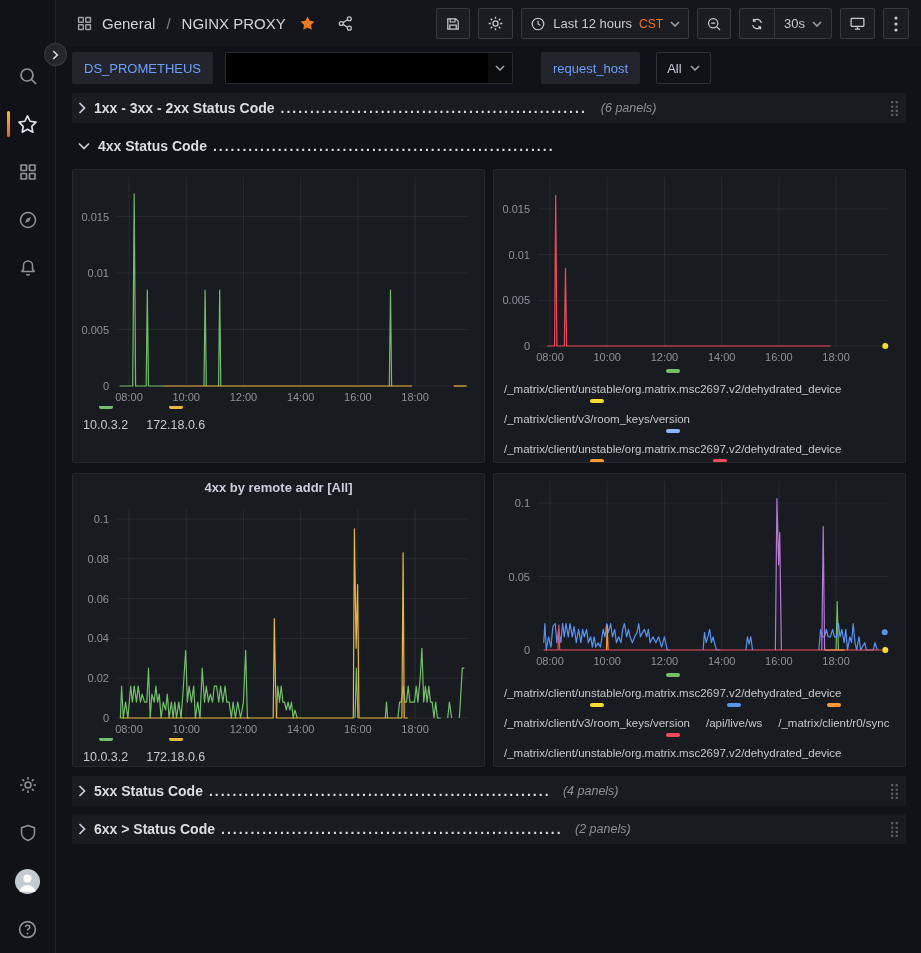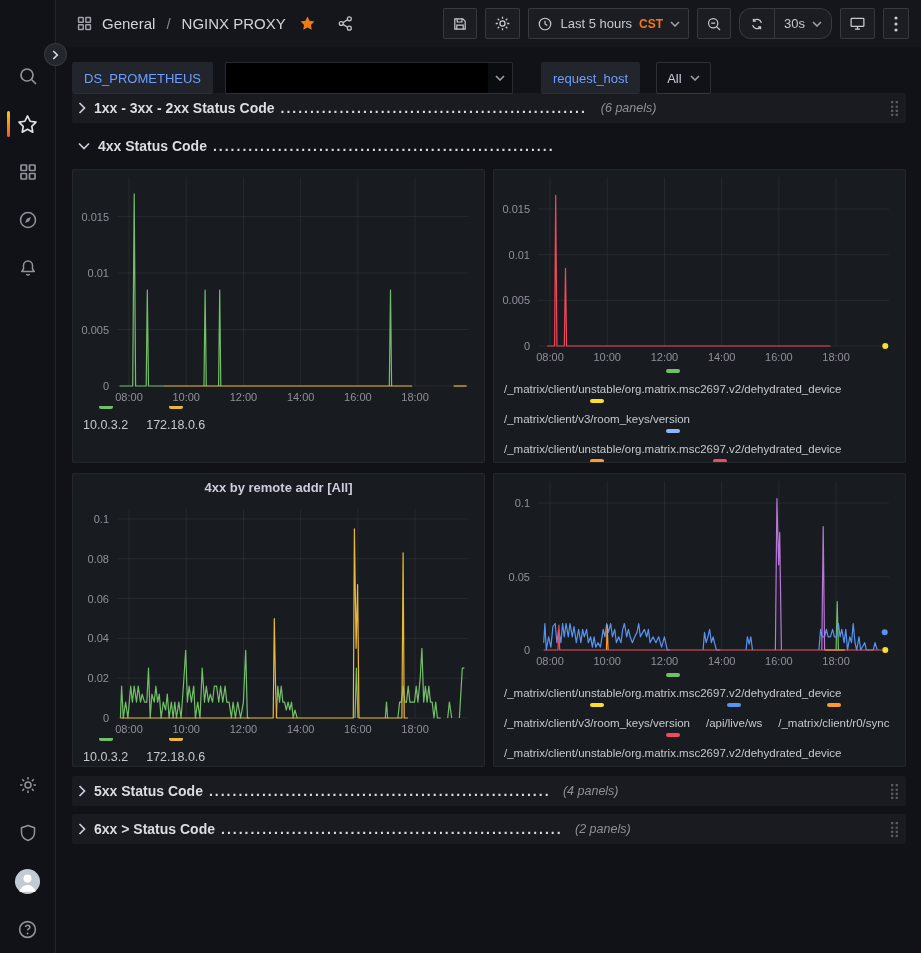--- a/index.html
+++ b/index.html
@@ -15,44 +15,44 @@
   .crumb { font-size:15px; color:#d3d4da; }
   .crumb-sep { color:#83868e; font-size:15px; padding:0 2px; }
   .star-fav { color:#eb7b18; display:flex; margin-left:4px; }
   .share-ic { color:#c3c5cc; display:flex; margin-left:12px; }
   .hdr-right { margin-left:auto; display:flex; align-items:center; gap:8px; }
   .tbtn { height:31px; min-width:31px; display:flex; align-items:center; justify-content:center;
     gap:7px; padding:0 8px; background:rgba(204,204,220,0.04);
     border:1px solid rgba(204,204,220,0.16); border-radius:2px; color:#c7c9d0;
     font-size:13px; cursor:pointer; }
   .tbtn .lbl { color:#c7c9d0; }
-  .tz { color:#f2761b; font-size:12px; font-weight:700; }
+  .tz { color:#f2761b; font-size:12px; font-weight:400; }
   .grp { display:flex; align-items:stretch; height:31px;
-    border:1px solid rgba(204,204,220,0.16); border-radius:12px; background:rgba(204,204,220,0.04); }
+    border:1px solid rgba(204,204,220,0.16); border-radius:3px; background:rgba(204,204,220,0.04); }
   .grp > div { display:flex; align-items:center; gap:7px; padding:0 9px; cursor:pointer; color:#c7c9d0; font-size:13px; }
   .grp > div + div { border-left:1px solid rgba(204,204,220,0.16); }
   .chev { color:#9b9ea6; display:flex; }
 
   
   .sidebar { position:absolute; left:0; top:0; width:56px; height:953px; background:#111217;
     border-right:1px solid rgba(204,204,220,0.10); z-index:6; display:flex; flex-direction:column; }
   .side-logo { height:52px; display:flex; align-items:center; justify-content:center; }
   .side-item { position:relative; height:48px; display:flex; align-items:center; justify-content:center;
     color:#8e939c; cursor:pointer; }
   .side-item.active { color:#e0e1e6; }
   .side-item.active::before { content:""; position:absolute; left:7px; top:11px; width:3px; height:26px;
     border-radius:2px; background:linear-gradient(#fbca0a,#f05a28); }
   .side-spacer { flex:1; }
   .expand-btn { position:absolute; left:44px; top:43px; width:23px; height:23px; border-radius:50%;
     background:#24262d; border:1px solid rgba(204,204,220,0.1); color:#d8d9dd; display:flex;
     align-items:center; justify-content:center; cursor:pointer; z-index:9; }
 
   
-  .submenu { position:absolute; left:56px; top:62px; width:865px; height:42px;
-    display:flex; padding:0 15px 0 16px; gap:7px; }
+  .submenu { position:absolute; left:56px; top:47px; width:865px; height:42px;
+    display:flex; align-items:center; padding:0 15px 0 16px; gap:7px; }
   .var-label { height:32px; display:flex; align-items:center; padding:0 12px; background:#22252b;
     border-radius:2px; color:#6e9fff; font-size:13px; cursor:pointer; }
   .var-select { position:relative; width:288px; height:32px; margin-left:5px; background:#0b0c0e;
     border:1px solid rgba(204,204,220,0.16); border-radius:2px; cursor:pointer; }
   .var-select .redact { position:absolute; left:0; top:0; bottom:0; right:24px; background:#000; border-radius:2px 0 0 2px; }
   .var-select .chev { position:absolute; right:7px; top:12px; }
   .var-label.host { margin-left:21px; }
   .var-all { height:32px; margin-left:9px; display:flex; align-items:center; gap:8px; padding:0 10px;
     background:#111217; border:1px solid rgba(204,204,220,0.16); border-radius:2px; font-size:13px;
     color:#ccccdc; cursor:pointer; }
@@ -140,21 +140,21 @@
       <svg width="17" height="17" viewBox="0 0 20 20" fill="none" stroke="currentColor" stroke-width="1.5">
         <circle cx="10" cy="10" r="3"></circle>
         <path d="M10 2v2.5M10 15.5V18M2 10h2.5M15.5 10H18M4.3 4.3l1.8 1.8M13.9 13.9l1.8 1.8M15.7 4.3l-1.8 1.8M6.1 13.9l-1.8 1.8"></path>
         </svg>
     </div>
     <div class="tbtn">
       <svg width="16" height="16" viewBox="0 0 20 20" fill="none" stroke="currentColor" stroke-width="1.5">
         <circle cx="10" cy="10" r="7.2"></circle>
           <path d="M10 5.8V10l3 1.8"></path>
         </svg>
-      <span class="lbl">Last 5 hours</span>
+      <span class="lbl">Last 12 hours</span>
       <span class="tz">CST</span>
       <span class="chev">
         <svg width="10" height="6" viewBox="0 0 10 6" fill="none" stroke="currentColor" stroke-width="1.6">
             <path d="M1 1l4 4 4-4"></path>
           </svg>
         </span>
     </div>
     <div class="tbtn">
       <svg width="16" height="16" viewBox="0 0 20 20" fill="none" stroke="currentColor" stroke-width="1.5">
         <circle cx="9" cy="9" r="5.8"></circle>

